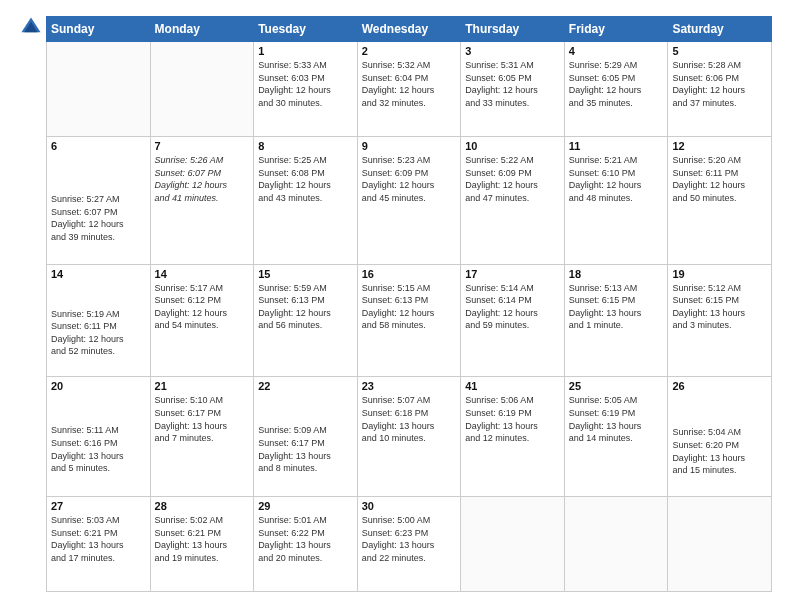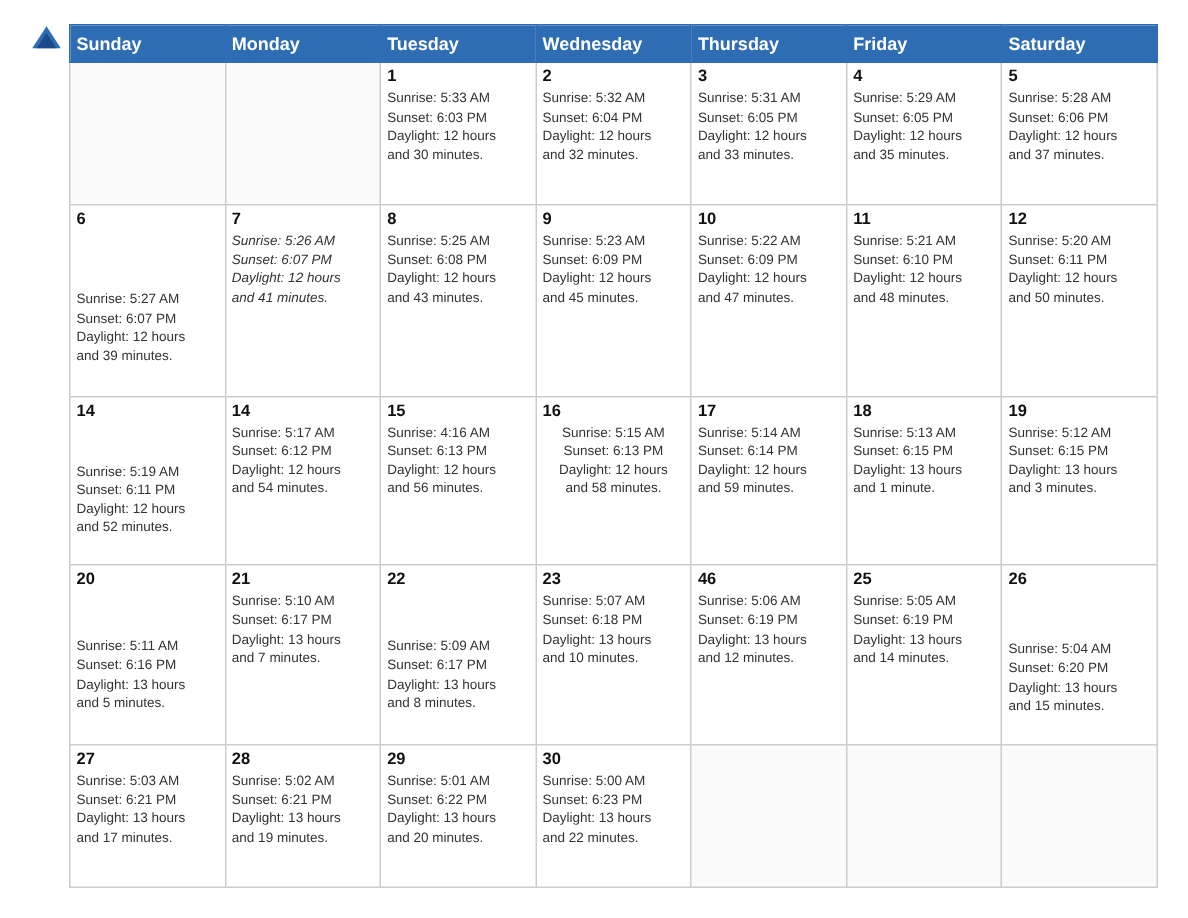--- a/index.html
+++ b/index.html
@@ -238,28 +238,28 @@
           </td>
           <td>
             <span class="day-num">14</span>
             <div class="day-info" style="white-space: pre-line;">Sunrise: 5:17 AM
 Sunset: 6:12 PM
 Daylight: 12 hours
 and 54 minutes.</div>
           </td>
           <td>
             <span class="day-num">15</span>
-            <div class="day-info" style="white-space: pre-line;">Sunrise: 4:16 AM
+            <div class="day-info" style="white-space: pre-line;">Sunrise: 5:59 AM
 Sunset: 6:13 PM
 Daylight: 12 hours
 and 56 minutes.</div>
           </td>
           <td>
             <span class="day-num">16</span>
-            <div class="day-info" style="white-space: pre-line; text-align: center;">Sunrise: 5:15 AM
+            <div class="day-info" style="white-space: pre-line;">Sunrise: 5:15 AM
 Sunset: 6:13 PM
 Daylight: 12 hours
 and 58 minutes.</div>
           </td>
           <td>
             <span class="day-num">17</span>
             <div class="day-info" style="white-space: pre-line;">Sunrise: 5:14 AM
 Sunset: 6:14 PM
 Daylight: 12 hours
 and 59 minutes.</div>
@@ -302,21 +302,21 @@
 and 8 minutes.</div>
           </td>
           <td>
             <span class="day-num">23</span>
             <div class="day-info" style="white-space: pre-line;">Sunrise: 5:07 AM
 Sunset: 6:18 PM
 Daylight: 13 hours
 and 10 minutes.</div>
           </td>
           <td>
-            <span class="day-num">46</span>
+            <span class="day-num">41</span>
             <div class="day-info" style="white-space: pre-line;">Sunrise: 5:06 AM
 Sunset: 6:19 PM
 Daylight: 13 hours
 and 12 minutes.</div>
           </td>
           <td>
             <span class="day-num">25</span>
             <div class="day-info" style="white-space: pre-line;">Sunrise: 5:05 AM
 Sunset: 6:19 PM
 Daylight: 13 hours

